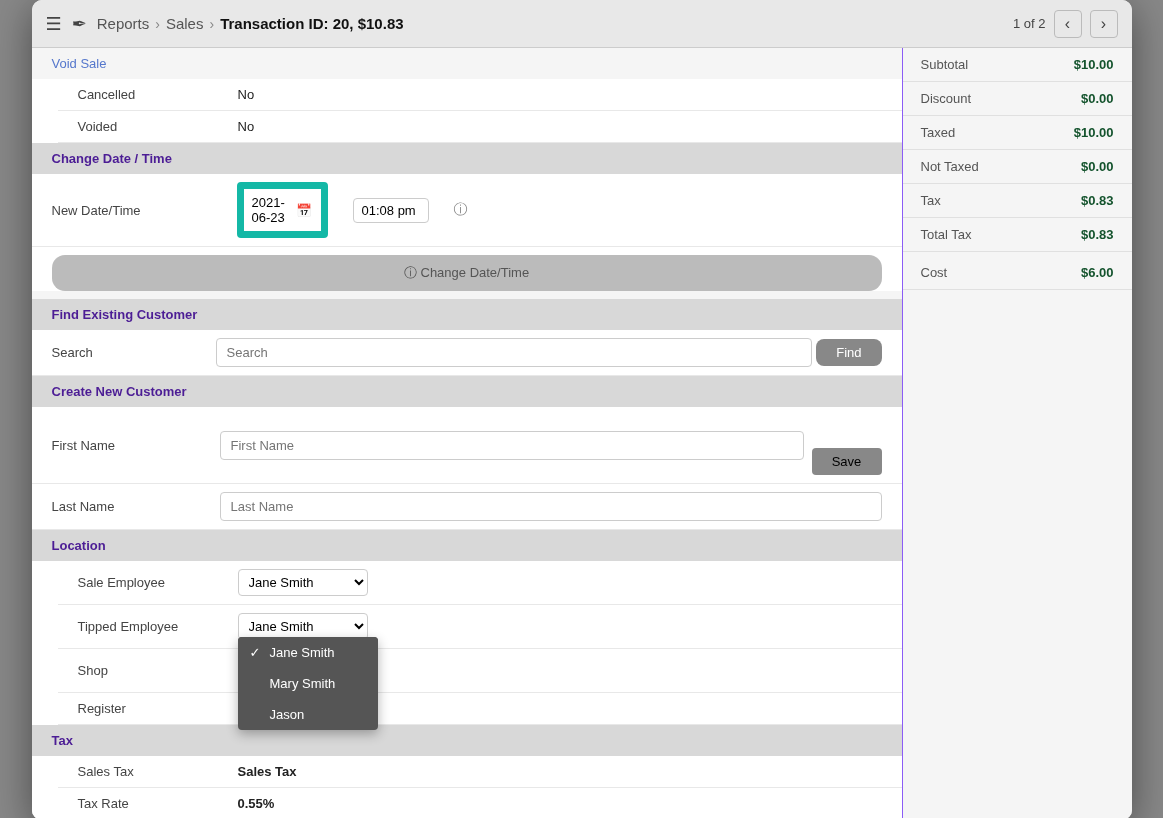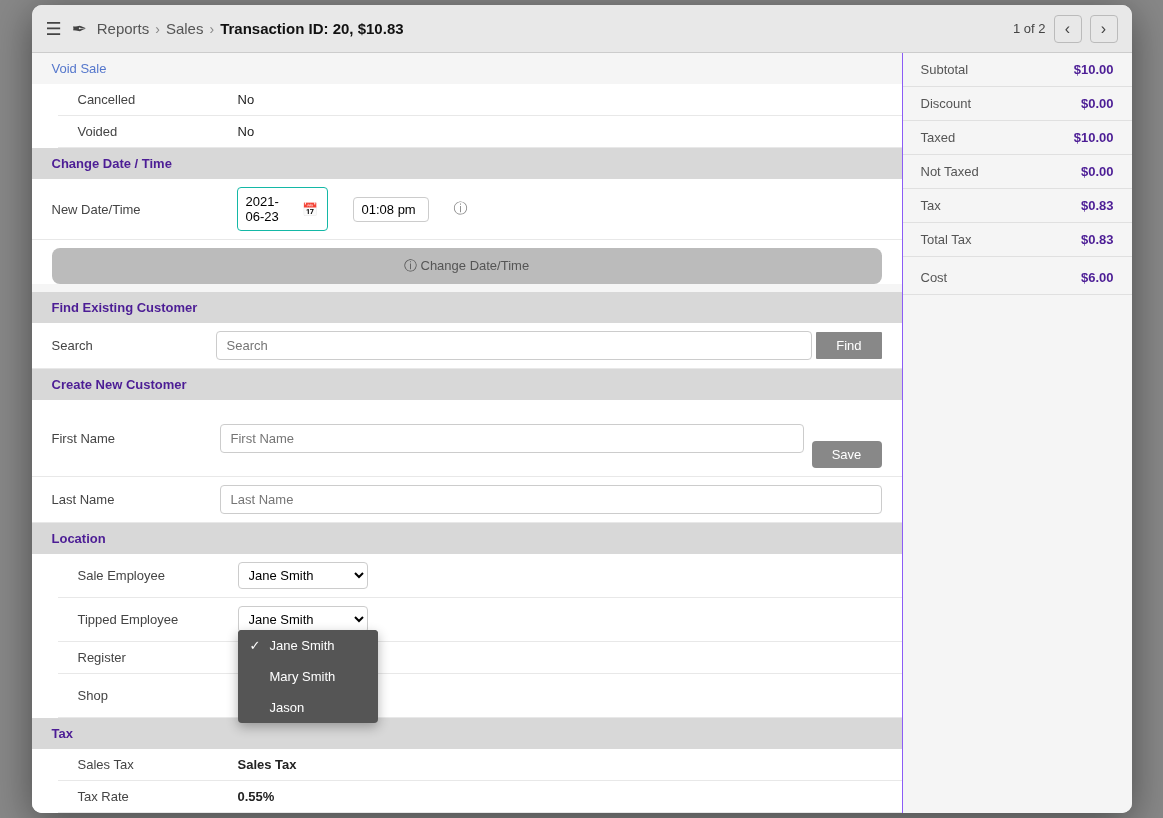--- a/index.html
+++ b/index.html
@@ -149,21 +149,21 @@
       border-bottom: 1px solid #e8e8e8;
       gap: 25px;
     }
     .datetime-label {
       width: 160px;
       color: #444;
       font-size: 13px;
       flex-shrink: 0;
     }
     .date-input {
-      border: 1px solid #14b8a6;
+      border: 7px solid #14b8a6;
       border-radius: 4px;
       padding: 6px 8px;
       font-size: 13px;
       width: 91px;
       display: flex;
       align-items: center;
       gap: 4px;
       background: #fff;
     }
     .time-input {
@@ -177,21 +177,21 @@
     .info-icon {
       color: #888;
       font-size: 14px;
     }
     .change-datetime-btn {
       display: block;
       width: calc(100% - 40px);
       margin: 8px 20px;
       background: #bbb;
       border: none;
-      border-radius: 8px;
+      border-radius: 13px;
       padding: 9px;
       font-size: 13px;
       color: #555;
       cursor: pointer;
       text-align: center;
     }
 
     
     .search-row {
       display: flex;
@@ -211,21 +211,21 @@
       border: 1px solid #ccc;
       border-radius: 4px;
       padding: 6px 10px;
       font-size: 13px;
       background: #fff;
     }
     .find-btn {
       background: #888;
       color: #fff;
       border: none;
-      border-radius: 1px;
+      border-radius: 8px;
       padding: 6px 20px;
       font-size: 13px;
       cursor: pointer;
     }
 
     
     .name-row {
       display: flex;
       align-items: center;
       padding: 8px 20px;
@@ -242,21 +242,21 @@
       flex: 1;
       border: 1px solid #ccc;
       border-radius: 4px;
       padding: 6px 10px;
       font-size: 13px;
       background: #fff;
       color: #aaa;
     }
     .save-btn {
       background: #888;
-      color: #ffffff;
+      color: #000000;
       border: none;
       border-radius: 4px;
       padding: 6px 20px;
       font-size: 13px;
       cursor: pointer;
       min-width: 70px;
       margin-top: 33px;
     }
 
     
@@ -325,21 +325,21 @@
       align-items: center;
       padding: 9px 18px;
       border-bottom: 1px solid #e0e0e0;
     }
     .summary-label {
       color: #555;
       font-size: 13px;
     }
     .summary-value {
       font-weight: 600;
-      color: #4c1d95;
+      color: #14532d;
       font-size: 13px;
     }
     .summary-row.cost-row {
       margin-top: 4px;
     }
   </style>
 </head>
 <body>
 
 <div class="window">
@@ -449,28 +449,28 @@
               </div>
               <div class="dropdown-item">
                 <span class="check-mark">&nbsp;</span>
                 <span>Jason</span>
               </div>
             </div>
           </div>
         </div>
 
         <div class="field-row">
-          <span class="field-label">Register</span>
-        </div>
-
-        <div class="field-row">
           <span class="field-label">Shop</span>
           <select class="select-field">
             <option>Gameporium</option>
           </select>
+        </div>
+
+        <div class="field-row">
+          <span class="field-label">Register</span>
         </div>
       </div>
 
       <div class="section-header">Tax</div>
       <div class="form-section">
         <div class="field-row">
           <span class="field-label">Sales Tax</span>
           <span class="field-value tax-value">Sales Tax</span>
         </div>
         <div class="field-row">

